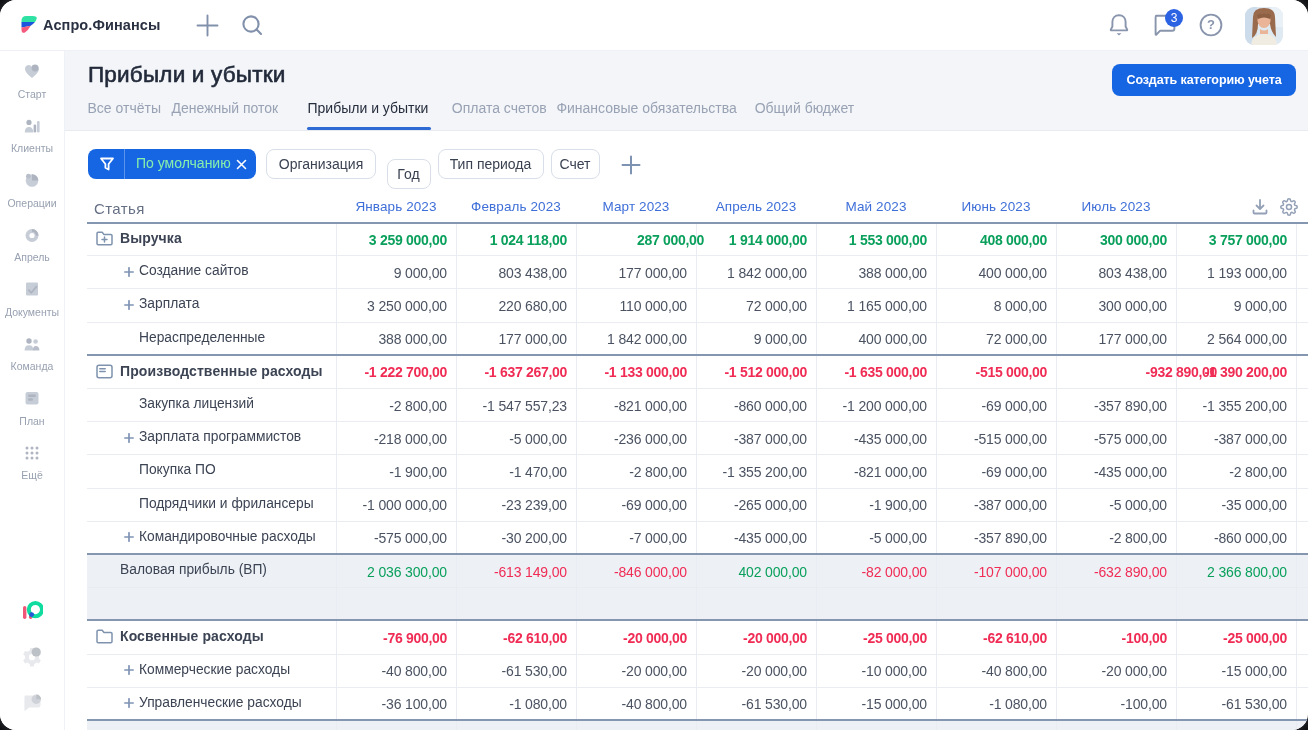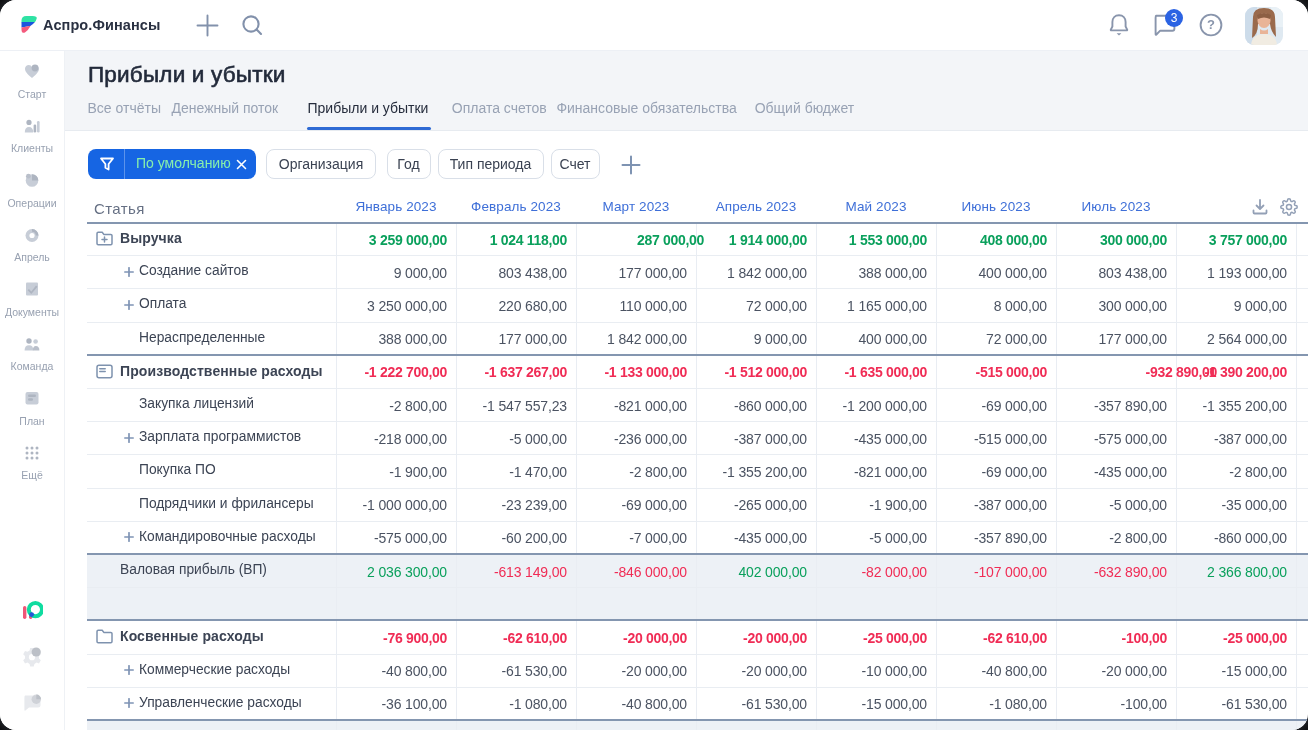--- a/index.html
+++ b/index.html
@@ -133,39 +133,40 @@
 <circle cx="11" cy="11.2" r="3.1" fill="#fff"></circle>
 <circle cx="15.2" cy="6" r="4.6" fill="#bcc0c7"></circle>
 </svg>
 <svg class="abs" style="left:21px;top:692px;" width="22" height="22" viewBox="0 0 22 22">
 <path d="M4 3.5 L17 3.5 Q19.5 3.5 19.5 6 L19.5 13 Q19.5 15.5 17 15.5 L8 15.5 L4.4 18.6 Q3.4 19.4 3.4 17.8 L3.4 6 Q3.4 3.5 4 3.5 Z" fill="#e7e9ed"></path>
 <path d="M15.3 2.6 A4.7 4.7 0 0 1 20 7.3 L15.3 7.3 Z" fill="#bcc0c7"></path>
 <circle cx="15.3" cy="7.3" r="4.7" fill="#bcc0c7" opacity="0.55"></circle>
 </svg>
 <div class="abs" style="left:65px;top:51px;right:0;height:79px;background:#f3f5f8;border-bottom:1px solid #e7ebf0;"></div>
 <div class="abs" style="left:88px;top:62px;font-size:22.5px;font-weight:400;-webkit-text-stroke:0.6px #222a3a;color:#222a3a;letter-spacing:0.2px;">Прибыли и убытки</div>
+<div class="abs" style="left:1112px;top:64px;width:184px;height:32px;background:#1665e3;border-radius:8px;color:#fff;font-size:12.5px;font-weight:700;text-align:center;line-height:32px;letter-spacing:-0.1px;">Создать категорию учета</div>
 <div class="tab" style="left:87.5px;">Все отчёты</div>
 <div class="tab" style="left:171.5px;">Денежный поток</div>
 <div class="tab" style="left:307.5px;color:#252c3c;">Прибыли и убытки</div>
 <div class="tab" style="left:451.8px;">Оплата счетов</div>
 <div class="tab" style="left:556.4px;">Финансовые обязательства</div>
 <div class="tab" style="left:754.7px;">Общий бюджет</div>
 <div class="abs" style="left:307px;top:127px;width:124px;height:3px;background:#2e6ad4;border-radius:2px;"></div>
 <div class="abs" style="left:88px;top:149px;width:168px;height:30px;background:#1665e3;border-radius:8px;">
 <svg class="abs" style="left:11px;top:7px;" width="16" height="16" viewBox="0 0 16 16">
 <path d="M2 2.5 L14 2.5 L9.6 8 L9.6 13.5 L6.4 11.8 L6.4 8 Z" fill="none" stroke="#fff" stroke-width="1.8" stroke-linejoin="round"></path>
       </svg>
 <div class="abs" style="left:36px;top:0;width:1px;height:30px;background:rgba(255,255,255,0.3);"></div>
 <div class="abs" style="left:48px;top:0;height:30px;line-height:29px;color:#86efac;font-size:14px;">По умолчанию</div>
 <svg class="abs" style="left:148px;top:10px;" width="11" height="11" viewBox="0 0 11 11">
 <path d="M1.5 1.5 L9.5 9.5 M9.5 1.5 L1.5 9.5" stroke="#fff" stroke-width="1.6" stroke-linecap="round"></path>
       </svg>
 </div>
 <div class="chip" style="left:266px;width:108px;">Организация</div>
-<div class="chip" style="left:386.5px;width:42px;">Год</div>
+<div class="chip" style="left:386.5px;width:42px;margin-top:10px;">Год</div>
 <div class="chip" style="left:437.5px;width:104px;">Тип периода</div>
 <div class="chip" style="left:550.5px;width:47px;">Счет</div>
 <svg class="abs" style="left:621px;top:155px;" width="20" height="20" viewBox="0 0 20 20">
 <path d="M10 1.5 V18.5 M1.5 10 H18.5" stroke="#7e93b2" stroke-width="2" stroke-linecap="round"></path>
     </svg>
 <div class="abs" style="left:94px;top:200px;font-size:15px;letter-spacing:0.4px;color:#667084;">Статья</div>
 <div class="mh" style="left:336px;top:199px;">Январь 2023</div>
 <div class="mh" style="left:456px;top:199px;">Февраль 2023</div>
 <div class="mh" style="left:576px;top:199px;">Март 2023</div>
 <div class="mh" style="left:696px;top:199px;">Апрель 2023</div>
@@ -237,21 +238,21 @@
 <div class="abs num" style="left:609px;top:9.6px;width:111px;text-align:right;">1 842 000,00</div>
 <div class="abs num" style="left:729px;top:9.6px;width:111px;text-align:right;">388 000,00</div>
 <div class="abs num" style="left:849px;top:9.6px;width:111px;text-align:right;">400 000,00</div>
 <div class="abs num" style="left:969px;top:9.6px;width:111px;text-align:right;">803 438,00</div>
 <div class="abs num" style="left:1089px;top:9.6px;width:111px;text-align:right;">1 193 000,00</div>
 </div>
 <div class="abs" style="left:0;top:66.4px;width:1221px;height:33.2px;">
 <svg class="abs" style="left:37px;top:11.6px;" width="10" height="10" viewBox="0 0 10 10">
 <path d="M5 0.8 V9.2 M0.8 5 H9.2" stroke="#7f94b5" stroke-width="1.7" stroke-linecap="round"></path>
         </svg>
-<div class="abs lbl" style="left:52px;top:8.1px;">Оплата</div>
+<div class="abs lbl" style="left:52px;top:8.1px;">Зарплата</div>
 <div class="abs num" style="left:249px;top:9.6px;width:111px;text-align:right;">3 250 000,00</div>
 <div class="abs num" style="left:369px;top:9.6px;width:111px;text-align:right;">220 680,00</div>
 <div class="abs num" style="left:489px;top:9.6px;width:111px;text-align:right;">110 000,00</div>
 <div class="abs num" style="left:609px;top:9.6px;width:111px;text-align:right;">72 000,00</div>
 <div class="abs num" style="left:729px;top:9.6px;width:111px;text-align:right;">1 165 000,00</div>
 <div class="abs num" style="left:849px;top:9.6px;width:111px;text-align:right;">8 000,00</div>
 <div class="abs num" style="left:969px;top:9.6px;width:111px;text-align:right;">300 000,00</div>
 <div class="abs num" style="left:1089px;top:9.6px;width:111px;text-align:right;">9 000,00</div>
 </div>
 <div class="abs" style="left:0;top:99.6px;width:1221px;height:33.2px;">
@@ -326,21 +327,21 @@
 <div class="abs num" style="left:849px;top:9.6px;width:111px;text-align:right;">-387 000,00</div>
 <div class="abs num" style="left:969px;top:9.6px;width:111px;text-align:right;">-5 000,00</div>
 <div class="abs num" style="left:1089px;top:9.6px;width:111px;text-align:right;">-35 000,00</div>
 </div>
 <div class="abs" style="left:0;top:298.8px;width:1221px;height:33.2px;">
 <svg class="abs" style="left:37px;top:11.6px;" width="10" height="10" viewBox="0 0 10 10">
 <path d="M5 0.8 V9.2 M0.8 5 H9.2" stroke="#7f94b5" stroke-width="1.7" stroke-linecap="round"></path>
         </svg>
 <div class="abs lbl" style="left:52px;top:8.1px;">Командировочные расходы</div>
 <div class="abs num" style="left:249px;top:9.6px;width:111px;text-align:right;">-575 000,00</div>
-<div class="abs num" style="left:369px;top:9.6px;width:111px;text-align:right;">-60 200,00</div>
+<div class="abs num" style="left:369px;top:9.6px;width:111px;text-align:right;">-30 200,00</div>
 <div class="abs num" style="left:489px;top:9.6px;width:111px;text-align:right;">-7 000,00</div>
 <div class="abs num" style="left:609px;top:9.6px;width:111px;text-align:right;">-435 000,00</div>
 <div class="abs num" style="left:729px;top:9.6px;width:111px;text-align:right;">-5 000,00</div>
 <div class="abs num" style="left:849px;top:9.6px;width:111px;text-align:right;">-357 890,00</div>
 <div class="abs num" style="left:969px;top:9.6px;width:111px;text-align:right;">-2 800,00</div>
 <div class="abs num" style="left:1089px;top:9.6px;width:111px;text-align:right;">-860 000,00</div>
 </div>
 <div class="abs" style="left:0;top:332.0px;width:1071px;height:33.2px;">
 <div class="abs lbl" style="left:33px;top:8.1px;">Валовая прибыль (ВП)</div>
 <div class="abs num g" style="left:249px;top:9.6px;width:111px;text-align:right;">2 036 300,00</div>

